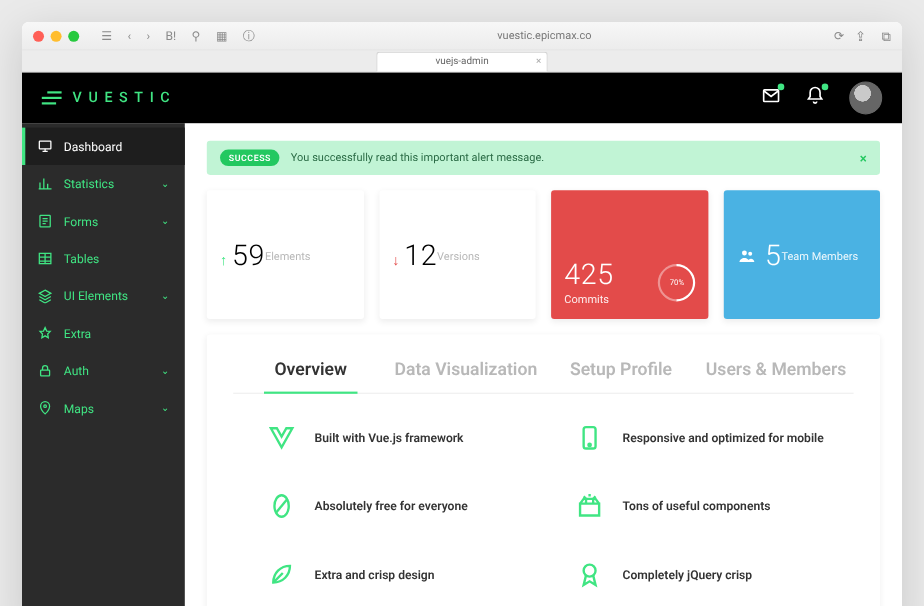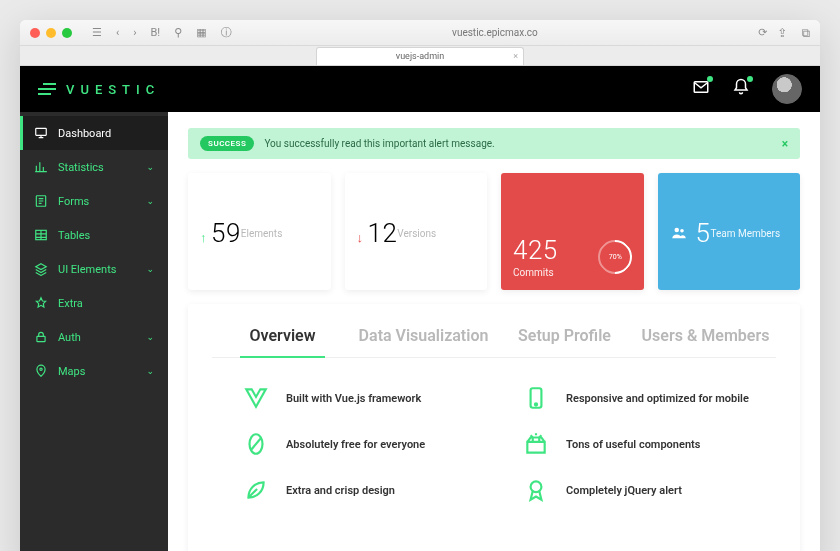--- a/index.html
+++ b/index.html
@@ -19,21 +19,21 @@
   
   .chrome-top{height:26px;background:linear-gradient(#f7f7f7,#ececec);border-bottom:1px solid #d9d9d9;display:flex;align-items:center;padding:0 10px;gap:10px;}
   .dots{display:flex;gap:6px;}
   .dot{width:10px;height:10px;border-radius:50%;}
   .dot.r{background:#ff5f56;} .dot.y{background:#ffbd2e;} .dot.g{background:#27c93f;}
   .chrome-icons{flex:1;display:flex;align-items:center;gap:14px;color:#8a8a8a;font-size:11px;margin-left:10px;}
   .chrome-icons .spacer{flex:1;}
   .chrome-url{text-align:center;font-size:10px;color:#777;}
   .chrome-right{display:flex;gap:14px;color:#8a8a8a;font-size:12px;}
   .tab-bar{height:20px;background:#ececec;display:flex;justify-content:center;align-items:center;border-bottom:1px solid #d9d9d9;}
-  .tab{width:208px;height:18px;background:#fff;border:1px solid #d4d4d4;border-bottom:none;border-radius:3px 3px 0 0;font-size:9px;color:#666;display:flex;align-items:center;justify-content:center;position:relative;text-align:center;}
+  .tab{width:156px;height:18px;background:#fff;border:1px solid #d4d4d4;border-bottom:none;border-radius:3px 3px 0 0;font-size:9px;color:#666;display:flex;align-items:center;justify-content:center;position:relative;text-align:center;}
   .tab .x{position:absolute;right:5px;color:#aaa;}
   .topbar{position:absolute;left:0;right:0;height:46px;background:#000000;display:flex;align-items:center;padding:0 18px;color:#fff;}
   .app-wrap{position:relative;flex:1;display:flex;flex-direction:column;}
   .logo{display:flex;align-items:center;gap:10px;color:var(--green);font-weight:500;letter-spacing:6px;font-size:13px;}
   .hamb{width:18px;display:flex;flex-direction:column;gap:3px;}
   .hamb span{height:2px;background:var(--green);}
   .hamb span:nth-child(1){width:70%;align-self:flex-end;}
   .hamb span:nth-child(3){width:70%;}
   .topbar .grow{flex:1;}
   .top-icon{position:relative;margin-left:22px;}
@@ -66,21 +66,21 @@
   .card.red .ring{width:34px;height:34px;border:2px solid rgba(255,255,255,.4);border-top-color:#fff;border-right-color:#fff;border-radius:50%;display:flex;align-items:center;justify-content:center;font-size:7px;transform:rotate(45deg);}
   .card.red .ring span{transform:rotate(-45deg);}
   .card.red .col{display:flex;flex-direction:column;}
   .card.blue .row2{display:flex;align-items:center;gap:8px;}
   .card.blue .lbl{text-align:center;}
   .panel{background:#fff;border-radius:3px;box-shadow:0 2px 6px rgba(0,0,0,.07);padding:14px 24px 18px;flex:1;display:flex;flex-direction:column;min-height:0;}
   .tabs{display:flex;border-bottom:1px solid #eee;gap:0;}
   .tabx{flex:1;text-align:center;font-size:16px;font-weight:600;color:var(--text-muted);padding:8px 0 12px;cursor:pointer;position:relative;}
   .tabx.active{color:#333;}
   .tabx.active::after{content:"";position:absolute;left:20%;right:20%;bottom:-1px;height:2px;background:var(--green);}
-  .features{flex:1;display:grid;grid-template-columns:1fr 1fr;grid-auto-rows:min-content;gap:18px 36px;padding:26px 10px 0 30px;}
+  .features{flex:1;display:grid;grid-template-columns:1fr 1fr;grid-auto-rows:min-content;gap:34px 36px;padding:26px 10px 0 30px;}
   .feat{display:flex;align-items:center;gap:16px;font-size:11px;font-weight:600;color:#333;}
   .feat .fic{width:28px;height:28px;display:flex;align-items:center;justify-content:center;}
   .feat .fic svg{width:26px;height:26px;}
 </style>
 </head>
 <body>
 
 <div class="browser">
   <div class="chrome-top">
     <div class="dots">
@@ -310,20 +310,20 @@
                 </span>
               <span>Extra and crisp design</span>
             </div>
             <div class="feat">
               <span class="fic">
                   <svg viewBox="0 0 24 24" fill="none" stroke="#40e583" stroke-width="2">
                     <circle cx="12" cy="9" r="5"></circle>
                     <path d="M9 13l-2 8 5-3 5 3-2-8"></path>
                   </svg>
                 </span>
-              <span>Completely jQuery alert</span>
+              <span>Completely jQuery crisp</span>
             </div>
           </div>
         </div>
       </div>
     </div>
   </div>
 </div>
 
 </body></html>

